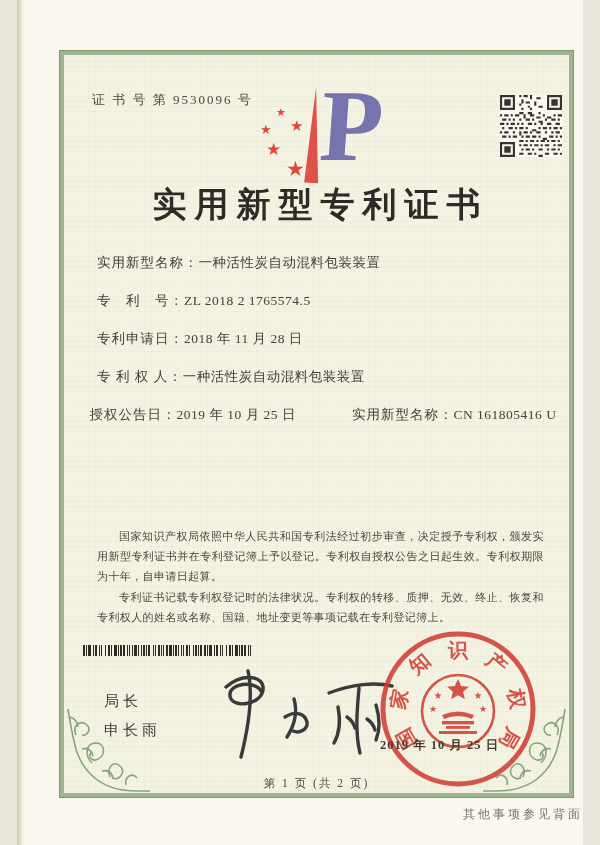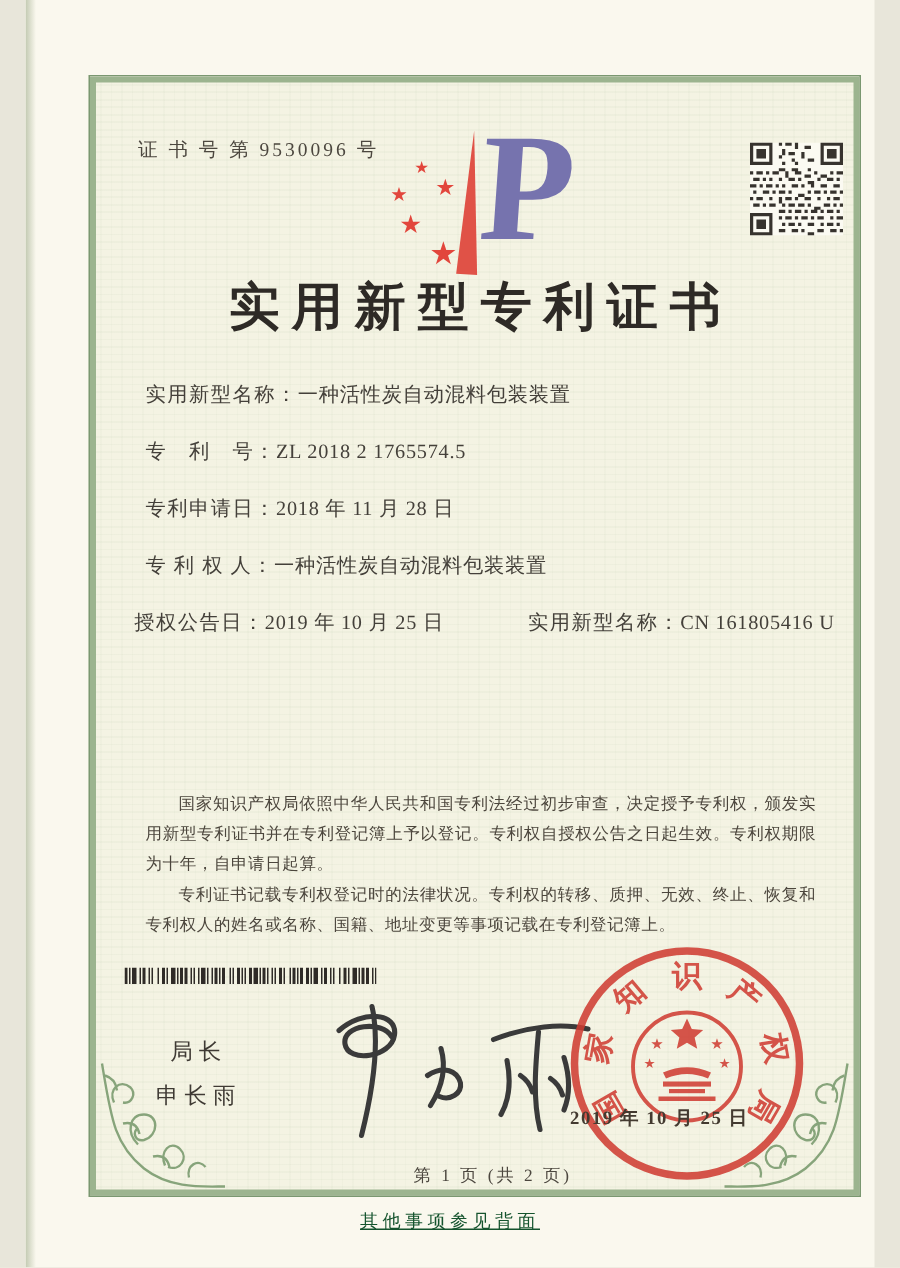--- a/index.html
+++ b/index.html
@@ -38,34 +38,34 @@
   .frow .flabel{letter-spacing:1px;}
   .frow.twocol{display:flex;justify-content:center;}
   .frow.twocol .pair2{margin-left:56px;}
   
   .paras{position:absolute;top:475px;left:37px;right:29px;font-size:11px;line-height:1.84;
     color:#4c463d;text-align:justify;}
   .paras p{margin:0;text-indent:2em;letter-spacing:.4px;}
   .barcode{position:absolute;left:23px;top:594px;width:168px;height:11px;}
   
   .director{position:absolute;left:44px;top:641px;font-size:15px;letter-spacing:4px;color:#3f3a34;}
-  .director div{margin-bottom:10px;text-align:center;}
+  .director div{margin-bottom:10px;}
   .signature{position:absolute;left:142px;top:612px;width:210px;height:105px;}
   
   .seal{position:absolute;left:316px;top:576px;width:164px;height:164px;}
   .seal svg{position:absolute;left:0;top:0;}
   .seal-date{position:absolute;left:4px;top:110px;font-size:12.5px;letter-spacing:1px;
     color:#433a30;font-weight:bold;white-space:nowrap;}
   .corner{position:absolute;width:92px;height:92px;}
   .corner.bl{left:2px;bottom:2px;}
   .corner.br{right:2px;bottom:2px;transform:scaleX(-1);}
   .page-num{position:absolute;bottom:6px;left:0;width:100%;text-align:center;
-    font-size:11.5px;letter-spacing:2px;color:#4c473f;margin-left:12px;}
-  .back-note{position:absolute;top:806px;left:0;width:100%;text-align:center;
-    font-size:12px;letter-spacing:3px;color:#14532d;text-decoration:underline;}
+    font-size:11.5px;letter-spacing:2px;color:#4c473f;}
+  .back-note{position:absolute;top:806px;left:0;width:100%;text-align:right;
+    font-size:12px;letter-spacing:3px;color:#737373;}
 </style>
 </head>
 <body>
 
 <div class="page">
   <div class="frame">
 
     <div class="cert-no">证 书 号 第 9530096 号</div>
 
     <div class="logo">

